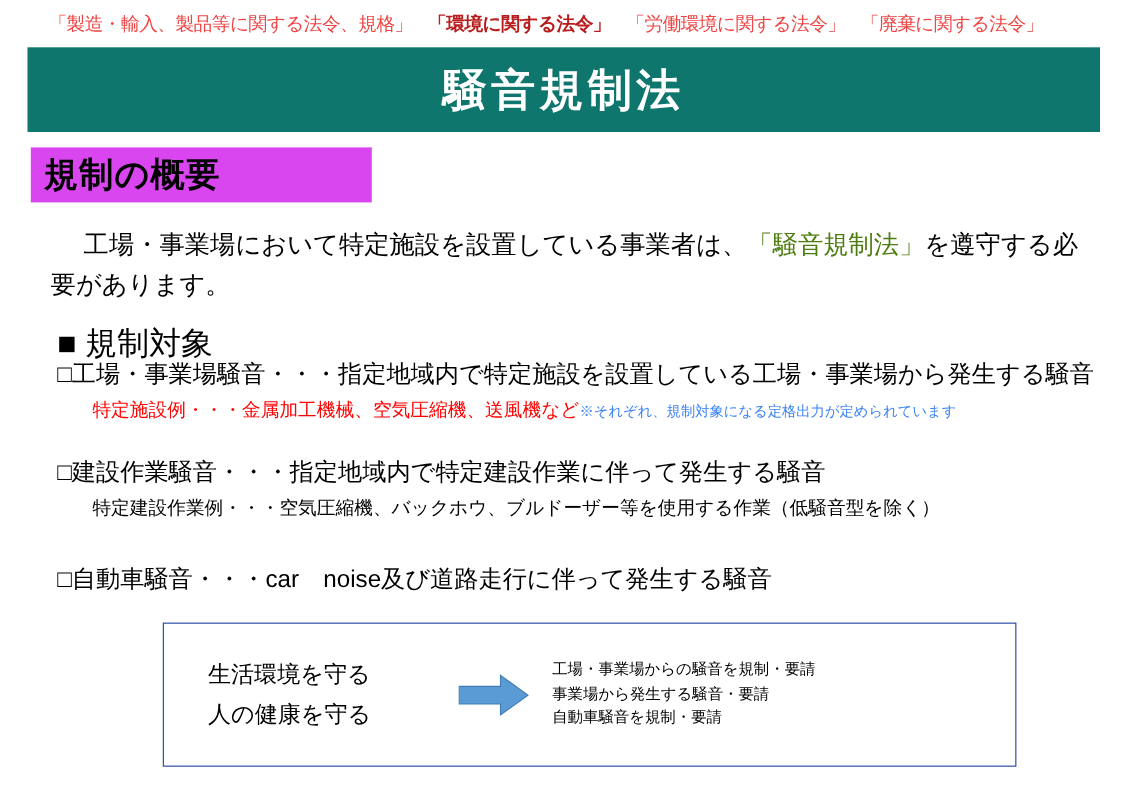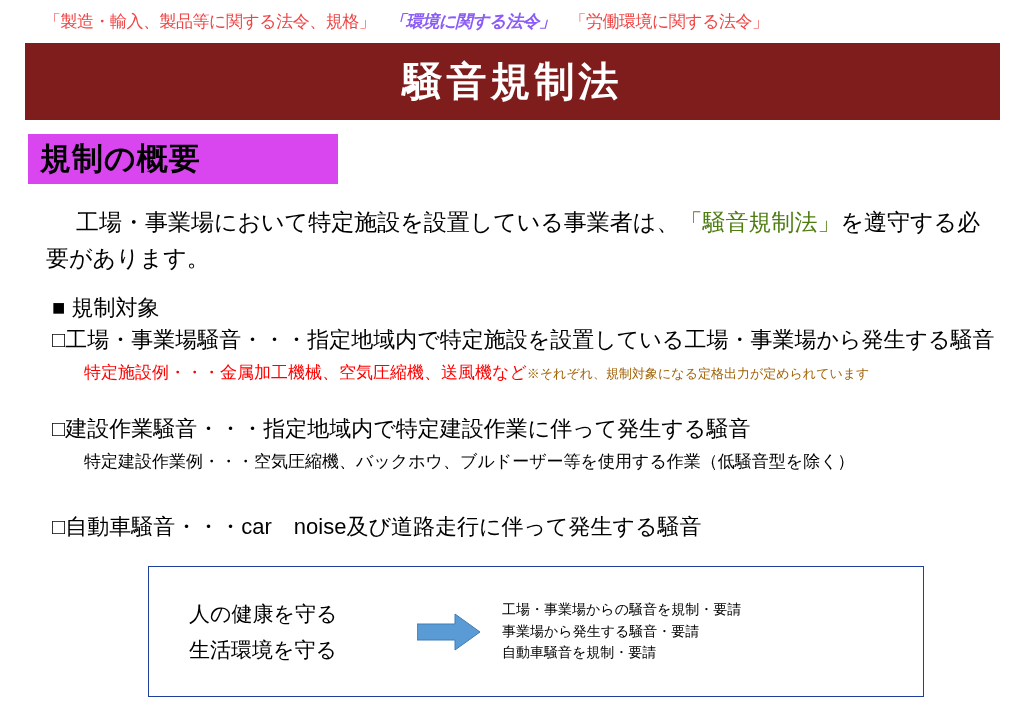--- a/index.html
+++ b/index.html
@@ -29,30 +29,30 @@
     padding-left: 44px;
     box-sizing: border-box;
   }
   .cat-item {
     font-size: 17px;
     letter-spacing: -0.5px;
     white-space: nowrap;
     margin-right: 14px;
   }
   .cat-item.inactive { color: #ef4444; }
-  .cat-item.active { color: #8b5cf6; font-weight: bold; font-style: italic; }
+  .cat-item.active { color: #b91c1c; font-weight: bold; }
 
   
   .title-bar {
     position: absolute;
     top: 43px;
     left: 25px;
     width: 975px;
     height: 77px;
-    background: #7f1d1d;
+    background: #0f766e;
     display: flex;
     align-items: center;
     justify-content: center;
   }
   .title-bar .title-text {
     color: #ffffff;
     font-size: 40px;
     font-weight: bold;
     letter-spacing: 4px;
   }
@@ -96,32 +96,32 @@
   }
   .blk-sub {
     font-size: 17px;
     line-height: 1.5;
     margin-top: 4px;
     padding-left: 32px;
   }
   .blk-sub.red { color: #ff0000; }
   .blk-sub .note {
     font-size: 13px;
-    color: #a16207;
+    color: #3b82f6;
   }
 
   #blk-factory { top: 293px; }
   #blk-construction { top: 412px; }
   #blk-vehicle { top: 510px; }
 
   .blk-heading {
     position: absolute;
     top: 293px;
     left: 52px;
-    font-size: 22px;
+    font-size: 29px;
     text-align: right;
   }
 
   
   .summary-box {
     position: absolute;
     top: 566px;
     left: 148px;
     width: 776px;
     height: 131px;
@@ -155,20 +155,21 @@
     font-family: Liberation Serif, serif;
   }
 </style>
 </head>
 <body>
 
 <div class="cat-strip">
   <span class="cat-item inactive">「製造・輸入、製品等に関する法令、規格」</span>
   <span class="cat-item active">「環境に関する法令」</span>
   <span class="cat-item inactive">「労働環境に関する法令」</span>
+  <span class="cat-item inactive">「廃棄に関する法令」</span>
 </div>
 
 <div class="title-bar">
   <span class="title-text">騒音規制法</span>
 </div>
 
 <div class="section-head">
   <span class="section-text">規制の概要</span>
 </div>
 
@@ -189,22 +190,22 @@
   <div class="blk-label">□建設作業騒音・・・指定地域内で特定建設作業に伴って発生する騒音</div>
   <div class="blk-sub">特定建設作業例・・・空気圧縮機、バックホウ、ブルドーザー等を使用する作業（低騒音型を除く）</div>
 </div>
 
 <div class="blk" id="blk-vehicle">
   <div class="blk-label">□自動車騒音・・・car　noise及び道路走行に伴って発生する騒音</div>
 </div>
 
 <div class="summary-box">
   <div class="summary-left">
+    <div>生活環境を守る</div>
     <div>人の健康を守る</div>
-    <div>生活環境を守る</div>
   </div>
   <div class="arrow-wrap">
     <svg class="arrow" viewBox="0 0 64 40">
       <polygon points="0,12 38,12 38,2 63,20 38,38 38,28 0,28" fill="#5b9bd5" stroke="#3f7cb5" stroke-width="1"></polygon>
     </svg>
   </div>
   <div class="summary-right">
     <div>工場・事業場からの騒音を規制・要請</div>
     <div>事業場から発生する騒音・要請</div>
     <div>自動車騒音を規制・要請</div>

